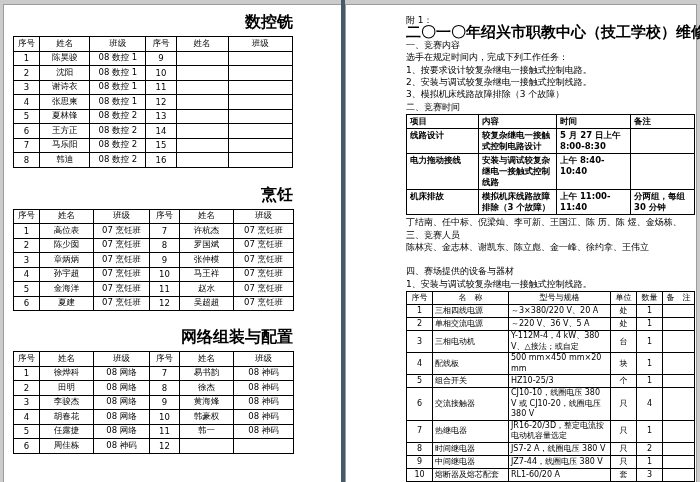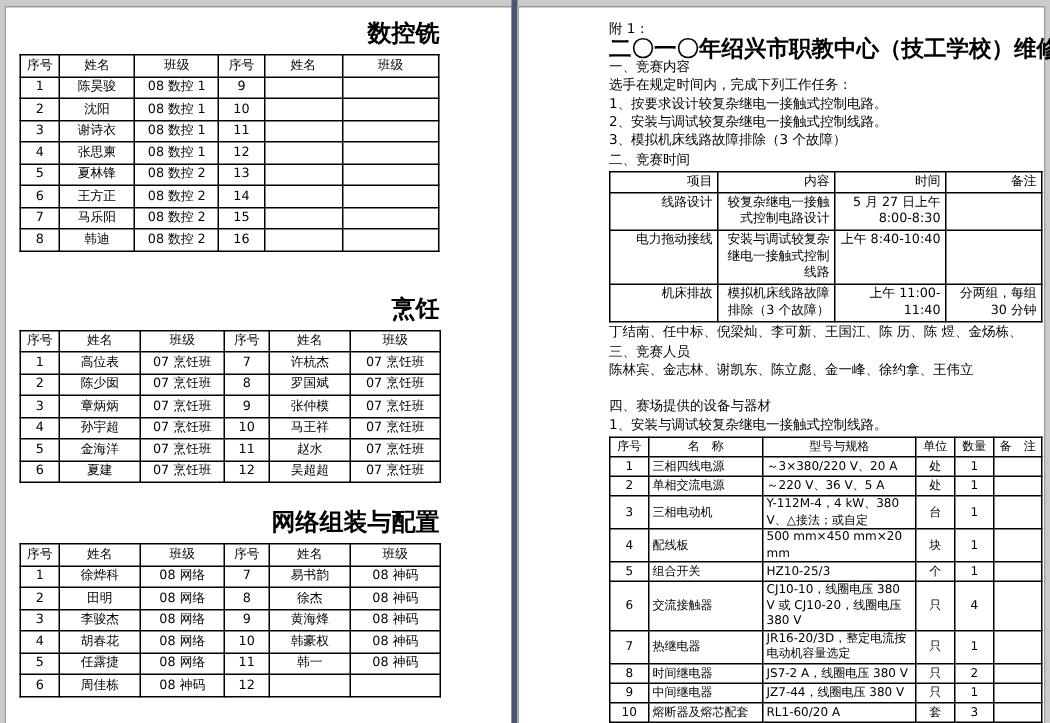--- a/index.html
+++ b/index.html
@@ -12,32 +12,32 @@
   .page-left{left:3px;width:339px;}
   .page-right{left:345px;width:352px;}
   .divider{position:absolute;left:341px;top:0;width:4px;height:482px;background:#47596d;}
 
   
   .left-content{padding:7px 0 0 9px;width:280px;}
   .tbl-title{font-size:16px;font-weight:bold;text-align:right;margin:0 0 3px 0;}
   .roster{border-collapse:collapse;table-layout:fixed;width:280px;font-size:8.5px;margin:0;}
   .roster th,.roster td{border:1px solid #000;height:13.5px;text-align:center;vertical-align:middle;
     padding:0;font-weight:normal;overflow:hidden;white-space:nowrap;}
-  .block2{margin-top:28px;}
+  .block2{margin-top:17px;}
   .block3{margin-top:16px;}
 
   
   .right-content{padding:9px 3px 0 60px;width:288px;font-size:9px;line-height:12.4px;}
   .right-content p{margin:0;}
   .doc-title{font-weight:bold;font-size:15px;white-space:nowrap;letter-spacing:0;}
   .gap{height:12px;}
 
   .schedule{border-collapse:collapse;table-layout:fixed;width:288px;font-size:8.5px;margin:1px 0 1px 0;}
-  .schedule th,.schedule td{border:1px solid #000;padding:1px 3px;text-align:right;vertical-align:top;
-    font-weight:normal;line-height:11px;}
+  .schedule th,.schedule td{border:1px solid #000;padding:1px 3px;text-align:left;vertical-align:top;
+    font-weight:bold;line-height:11px;}
 
   .equip{border-collapse:collapse;table-layout:fixed;width:288px;font-size:8px;margin:1px 0 0 0;}
   .equip th,.equip td{border:1px solid #000;padding:0 2px;text-align:center;vertical-align:middle;
     font-weight:normal;line-height:10.5px;height:12px;overflow:hidden;}
   .equip td:nth-child(2){text-align:left;}
   .equip td:nth-child(3){text-align:left;}
 </style>
 </head>
 <body>
 

